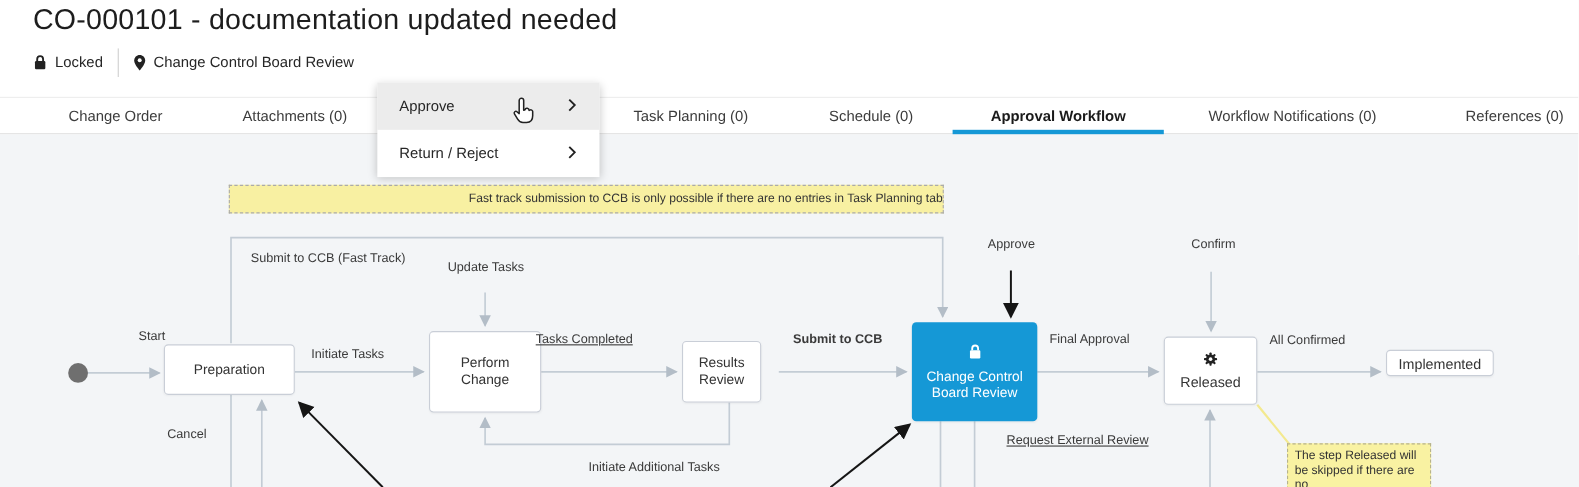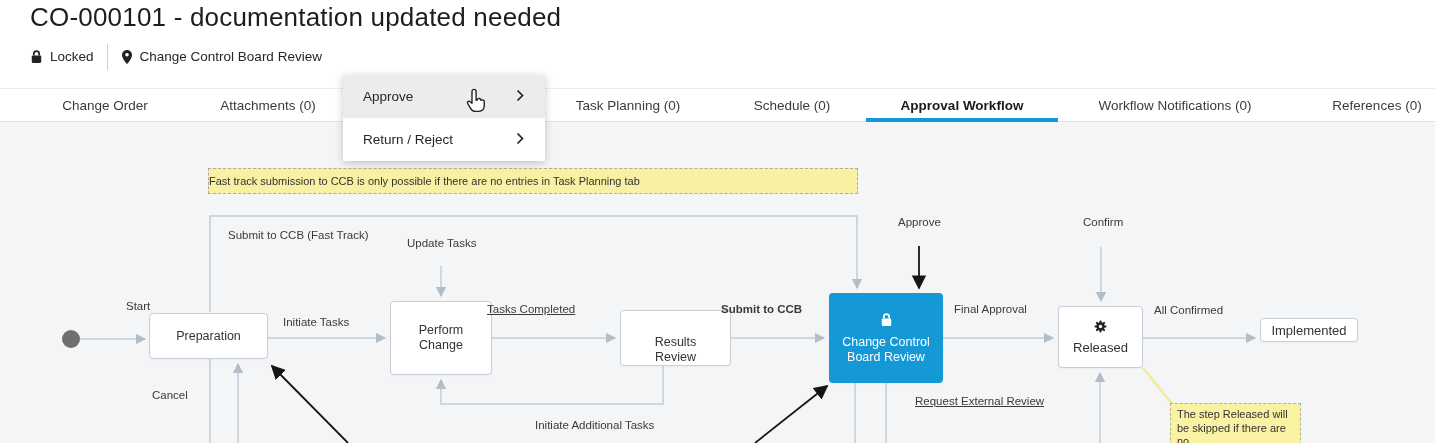--- a/index.html
+++ b/index.html
@@ -35,21 +35,21 @@
   .tab-underline{
     position:absolute;left:866px;top:118px;width:192px;height:4px;
     background:var(--accent,#1598d6);
   }
   
   .canvas{position:absolute;left:0;top:122px;width:1435px;height:321px;background:#f3f5f7;}
   .edges{position:absolute;left:0;top:0;width:1435px;height:443px;pointer-events:none;}
   .banner{
     position:absolute;left:208px;top:168px;width:650px;height:26px;box-sizing:border-box;
     background:var(--banner-bg,#f8f0a2);border:1px dashed #ababab;
-    font-size:11px;color:#333;text-align:left;line-height:24px;
+    font-size:11px;color:#333;text-align:right;line-height:24px;
   }
   .node{
     position:absolute;box-sizing:border-box;background:#ffffff;border:1px solid #c9ced7;
     border-radius:4px;display:flex;flex-direction:column;align-items:center;justify-content:center;
     font-size:12.5px;color:#333;text-align:center;line-height:15px;
     box-shadow:0 1px 2px rgba(0,0,0,.04);cursor:pointer;
   }
   .node.blue{
     background:var(--accent,#1598d6);border:none;color:#ffffff;gap:4px;
   }
@@ -123,21 +123,21 @@
   <div class="start-dot"></div>
 
   <div class="node" style="left:149px;top:313px;width:119px;height:46px;">
     <span>Preparation</span>
   </div>
 
   <div class="node" style="left:390px;top:301px;width:102px;height:74px;padding:0 14px;">
     <span>Perform Change</span>
   </div>
 
-  <div class="node" style="left:620px;top:310px;width:111px;height:56px;padding:0 12px;justify-content:flex-end;">
+  <div class="node" style="left:620px;top:310px;width:72px;height:56px;padding:0 12px;">
     <span>Results Review</span>
   </div>
 
   <div class="node blue" style="left:829px;top:293px;width:114px;height:90px;padding:0 8px;">
     <span class="ic">
       <svg width="13" height="15" viewBox="0 0 12 14">
         <path d="M3.5,6 V4.4 a2.5,2.5 0 0 1 5,0 V6" stroke="#fff" stroke-width="1.6" fill="none"></path>
         <rect x="1.6" y="6" width="8.8" height="7" rx="1" fill="#fff"></rect>
       </svg>
     </span>

